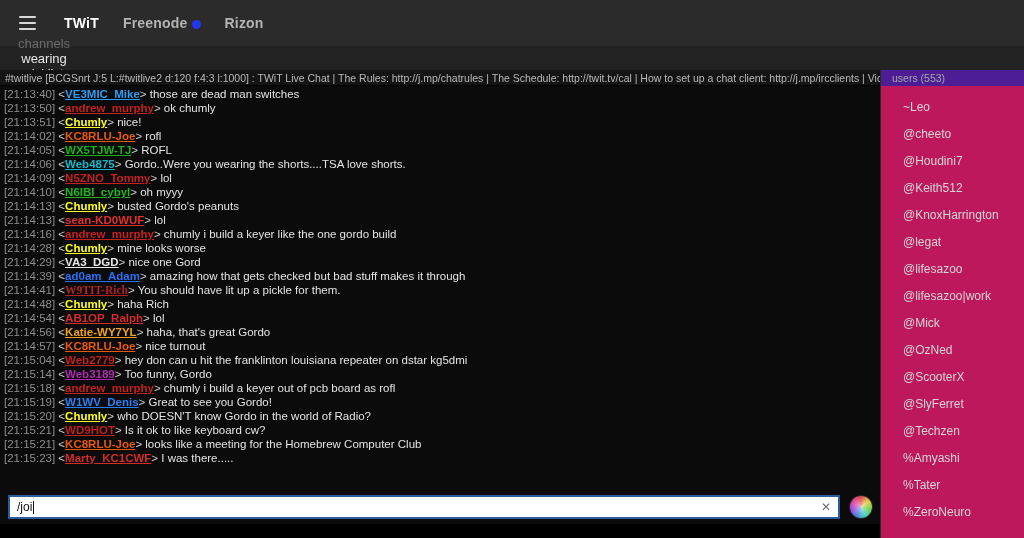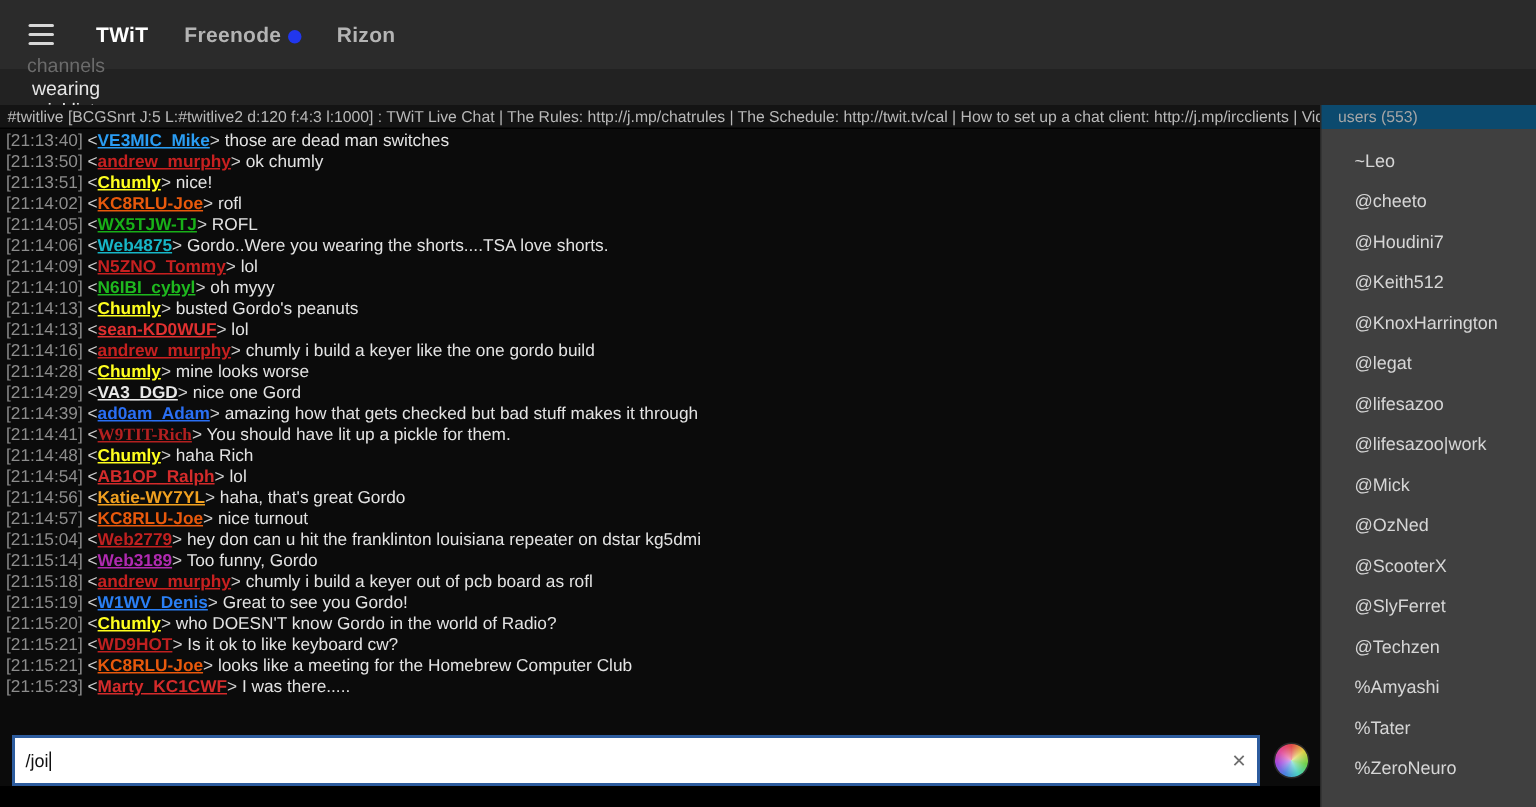--- a/index.html
+++ b/index.html
@@ -98,21 +98,21 @@
     overflow: hidden;
     padding-left: 5px;
     text-overflow: clip;
   }
   .userscount {
     width: 144px;
     flex: 0 0 144px;
     color: #a6a6a6;
     font-size: 10.5px;
     padding-left: 11px;
-    background: #0c4a6e;
+    background: #4c1d95;
     height: 16px;
     line-height: 16px;
     border-left: 1px solid #2a2a2a;
   }
 
   
   .body {
     flex: 1 1 auto;
     display: flex;
     min-height: 0;
@@ -151,21 +151,21 @@
     flex: 0 0 auto;
     height: 34px;
     background: #0b0b0b;
     display: flex;
     align-items: center;
     padding: 0 6px 0 8px;
   }
   .inputwrap {
     position: relative;
     flex: 1 1 auto;
-    height: 34px;
+    height: 24px;
     background: #ffffff;
     border: 2px solid #2d5c9e;
     display: flex;
     align-items: center;
     min-width: 0;
   }
   .inputwrap .value {
     font-size: 12px;
     color: #111;
     padding-left: 7px;
@@ -210,21 +210,21 @@
     padding-left: 6px;
     overflow: hidden;
     white-space: nowrap;
     line-height: 14px;
   }
 
   
   .nicklist {
     flex: 0 0 144px;
     width: 144px;
-    background: #404040;
+    background: #be185d;
     overflow: hidden;
     padding-top: 8px;
     border-left: 1px solid #2a2a2a;
   }
   .nickitem {
     color: #d6d6d6;
     font-size: 12px;
     line-height: 27px;
     height: 27px;
     padding-left: 22px;

